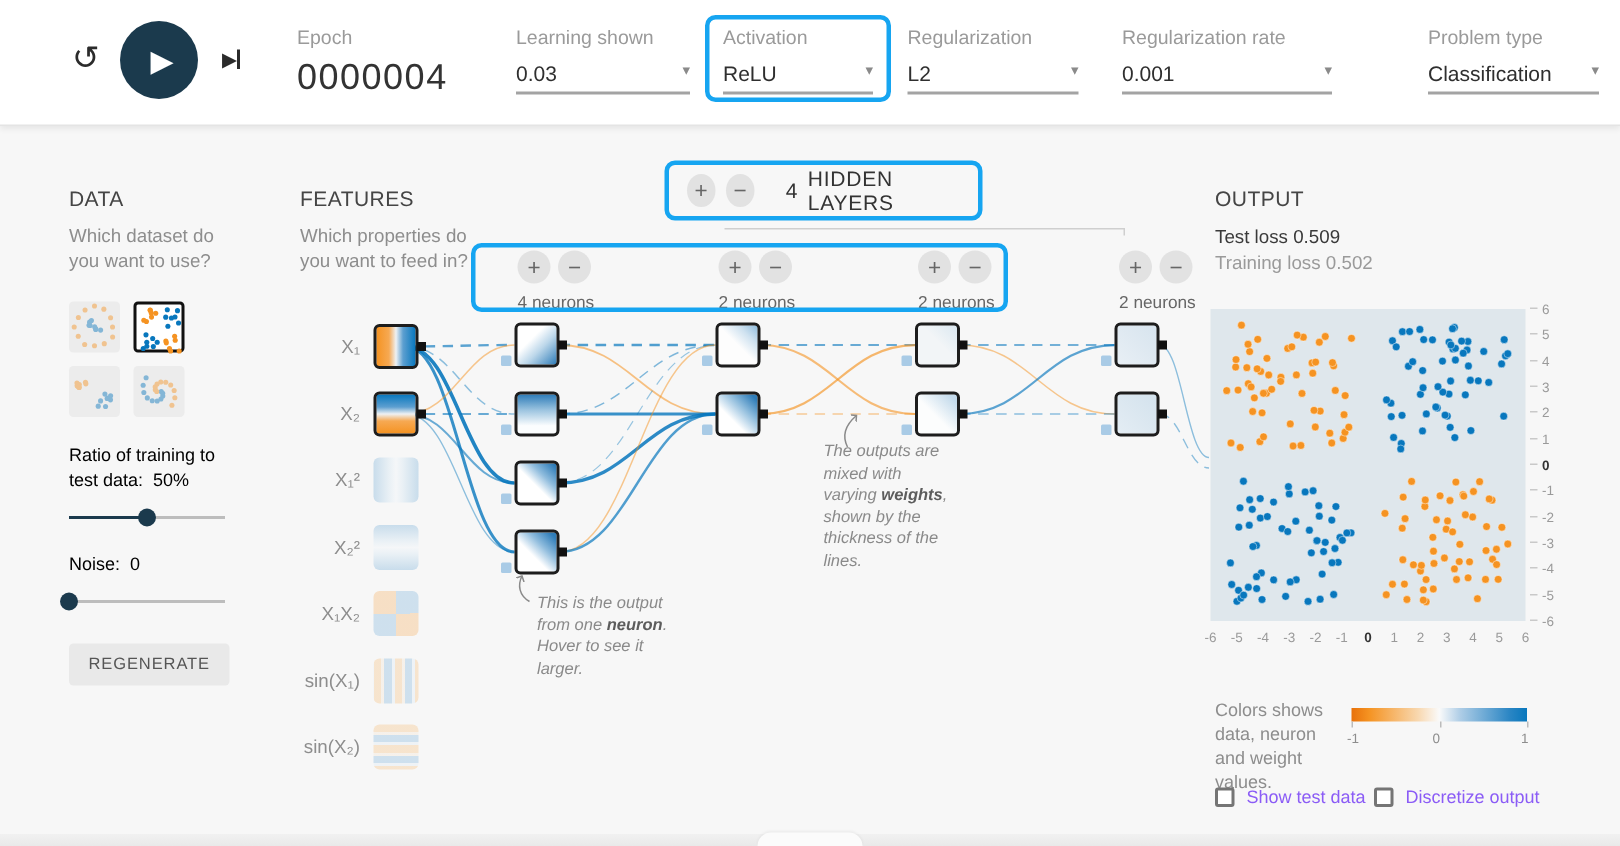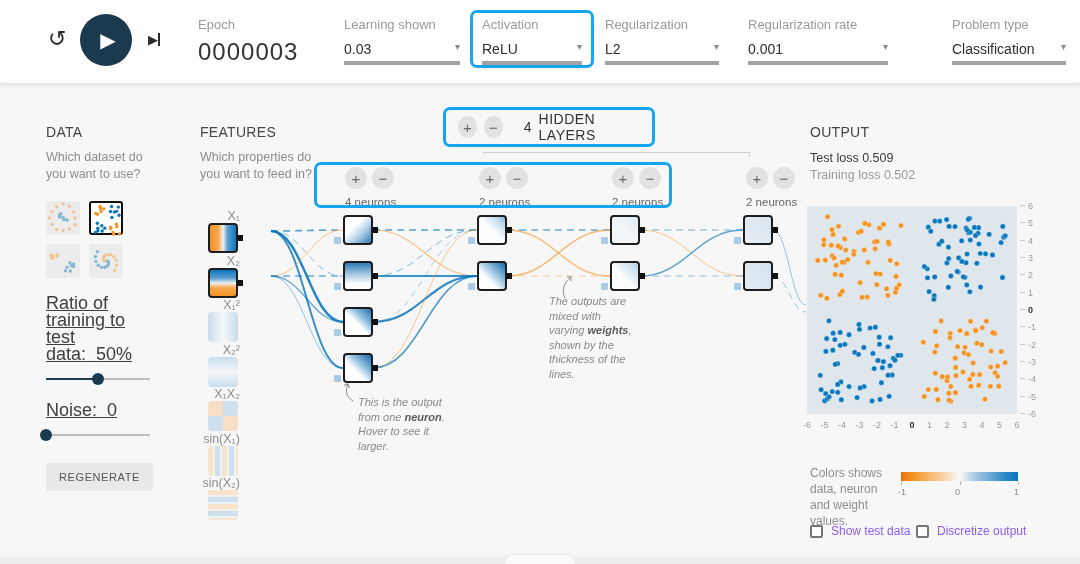--- a/index.html
+++ b/index.html
@@ -15,52 +15,52 @@
   .play-btn { left:80px; top:14px; width:52px; height:52px; border-radius:50%;
     background:#1b3a4d; color:#fff; display:flex; align-items:center; justify-content:center; }
   .play-btn span { font-size:20px; margin-left:4px; }
   .step-btn { left:148px; top:32px; font-size:13px; letter-spacing:-1px; }
   .step-btn .bar { display:inline-block; width:2px; height:13px; background:#2b2b2b;
     vertical-align:-2px; margin-left:1px; }
   .epoch { position:absolute; left:198px; top:17px; }
   .lab { font-size:13px; color:#9a9a9a; }
   .epoch .val { font-size:24px; color:#333; letter-spacing:1px; font-weight:400; margin-top:6px; }
   .field { position:absolute; top:17px; }
-  .field .sel { margin-top:9px; border-bottom:4px solid #a3a3a3; padding-bottom:4px;
+  .field .sel { margin-top:9px; border-bottom:2px solid #a3a3a3; padding-bottom:4px;
     font-size:14px; color:#2f2f2f; display:flex; justify-content:space-between; cursor:pointer; }
   .field .caret { color:#8a8a8a; font-size:10px; }
   .hl-box { position:absolute; border:3px solid #16a5f1; border-radius:7px; z-index:4; }
   .field-box { left:470px; top:10px; width:124px; height:58px; padding:9px 12px; background:#fff; }
 
   
   .h1 { font-size:14px; color:#454545; font-weight:500; letter-spacing:.3px; }
   .sub { font-size:12.5px; color:#8d8d8d; line-height:17px; margin-top:9px; }
 
   
   .data-panel { position:absolute; left:46px; top:124px; width:104px; }
   .thumbs { display:grid; grid-template-columns:34px 34px; gap:9px; margin-top:18px; }
   .thumb { width:34px; height:34px; background:#ececec; border-radius:3px; cursor:pointer;
     position:relative; }
   .thumb svg { position:absolute; left:0; top:0; opacity:.45; }
   .thumb.selected { background:#fff; border:2px solid #111; }
   .thumb.selected svg { opacity:1; }
   .slider-group { margin-top:17px; }
-  .slider-label { font-size:18px; color:#404040; line-height:17px;text-decoration:underline; }
+  .slider-label { font-size:12px; color:#000000; line-height:17px; }
   .track { position:relative; margin-top:10px; height:12px; cursor:pointer; }
   .track .rail { position:absolute; left:0; right:0; top:5px; height:2px; background:#bdbdbd; }
   .track .fill { position:absolute; left:0; top:5px; height:2px; background:#1b3a4d; }
   .track .knob { position:absolute; top:0; width:12px; height:12px; border-radius:50%;
     background:#1b3a4d; margin-left:-6px; }
   .regen { margin-top:22px; background:#e9e9e9; border:none; border-radius:3px; color:#555;
     font-size:11px; letter-spacing:.6px; padding:8px 13px; cursor:pointer;
     font-family:"Liberation Sans", sans-serif; }
 
   
   .features-head { position:absolute; left:200px; top:124px; width:120px; }
-  .feat-row { position:absolute; display:flex; align-items:center;flex-direction:column; }
+  .feat-row { position:absolute; display:flex; align-items:center; }
   .feat-label { width:44px; text-align:right; font-size:12.5px; color:#8d8d8d; margin-right:9px; }
   .sq { width:30px; height:30px; border-radius:4px; position:relative; }
   .sq.active { border:2px solid #1d1d1d; cursor:pointer; }
   .sq.active::after { content:""; position:absolute; right:-7px; top:50%; margin-top:-3px;
     width:6px; height:6px; background:#111; }
   .sq.inactive { opacity:.45; cursor:pointer; }
   .f-x1 { background:linear-gradient(90deg,#f59322 0%,#f6a953 32%,#eef1f3 50%,#5d9fd0 68%,#0877bd 100%); }
   .f-x2 { background:linear-gradient(180deg,#0877bd 0%,#5d9fd0 32%,#eef1f3 50%,#f6a953 68%,#f59322 100%); }
   .f-x1sq { background:linear-gradient(90deg,#8fbcdd 0%,#d8e8f3 35%,#f2f6fa 50%,#d8e8f3 65%,#8fbcdd 100%); }
   .f-x2sq { background:linear-gradient(180deg,#8fbcdd 0%,#d8e8f3 35%,#f2f6fa 50%,#d8e8f3 65%,#8fbcdd 100%); }
@@ -135,21 +135,21 @@
 <div class="app">
 
   <div class="toolbar">
     <div class="icon-btn reset-btn">↺</div>
     <div class="icon-btn play-btn">
       <span>▶</span>
     </div>
     <div class="icon-btn step-btn"><span>▶</span><span class="bar"></span></div>
     <div class="epoch">
       <div class="lab">Epoch</div>
-      <div class="val">0000003</div>
+      <div class="val">0000004</div>
     </div>
     <div id="toolbar-fields">
         <div class="field" style="left: 344px; width: 116px;">
           <div class="lab">Learning shown</div>
           <div class="sel">
             <span>0.03</span>
             <span class="caret">▾</span>
           </div>
         </div>
         <div class="field" style="left: 482px; width: 100px;">

